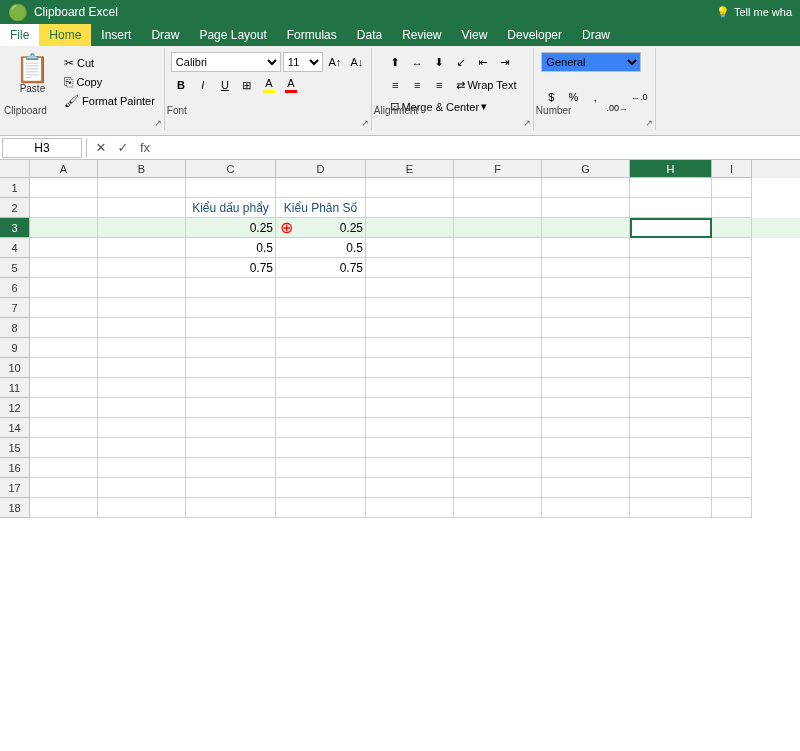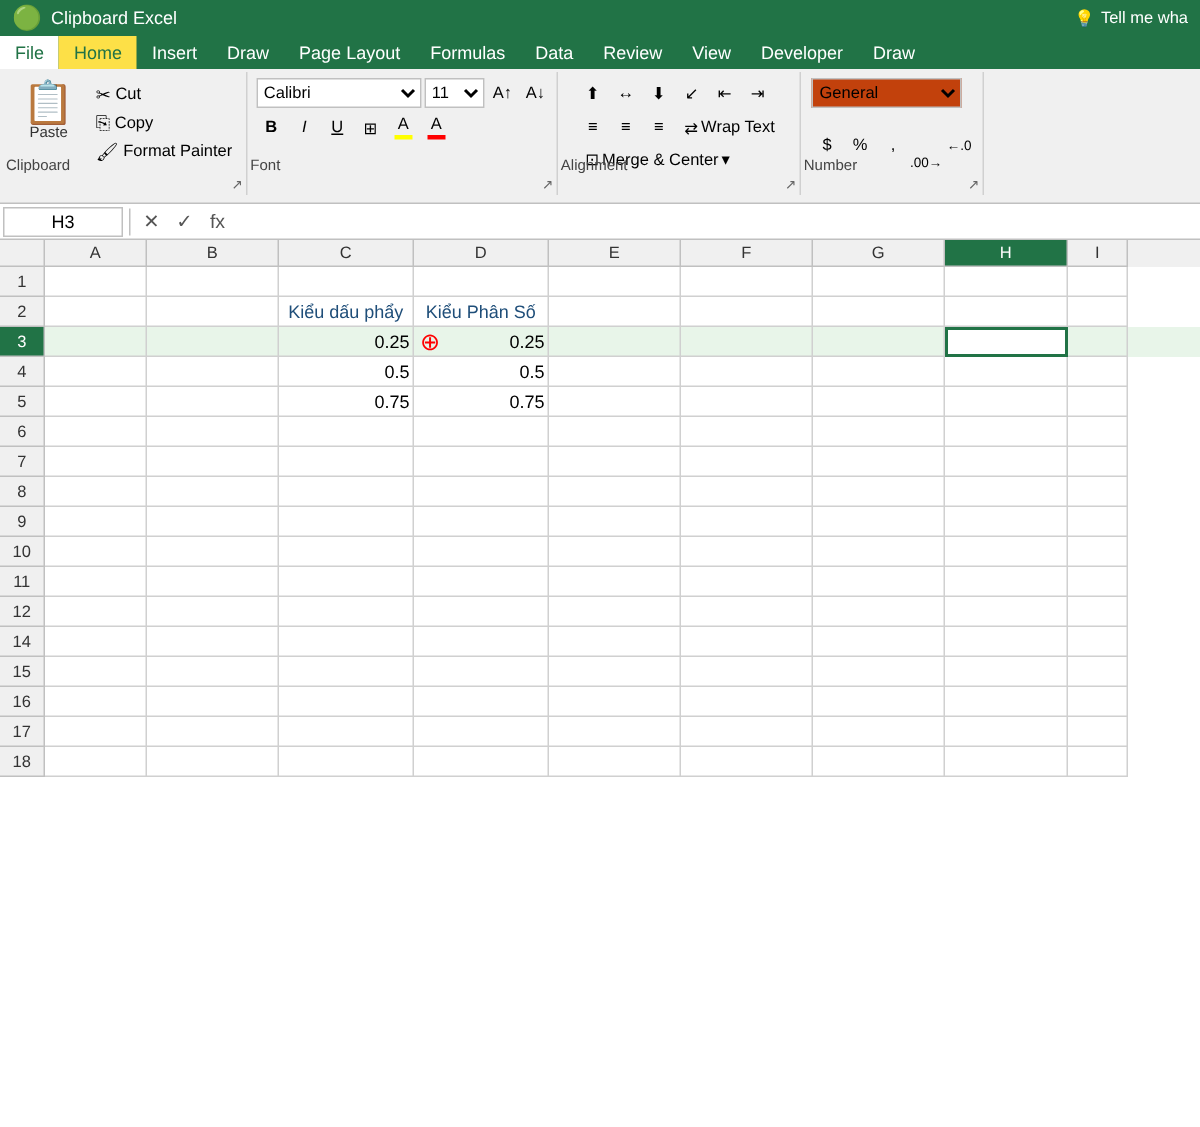--- a/index.html
+++ b/index.html
@@ -161,21 +161,21 @@
     
     .number-group .ribbon-content {
       flex-direction: column;
       gap: 2px;
     }
     .number-select {
       width: 100px;
       height: 20px;
       font-size: 11px;
       border: 1px solid #c0c0c0;
-      background: #c2410c;
+      background: #3b82f6;
     }
 
     
     .formula-bar {
       display: flex;
       align-items: center;
       height: 24px;
       border-bottom: 1px solid #c0c0c0;
       background: white;
       padding: 0 2px;

